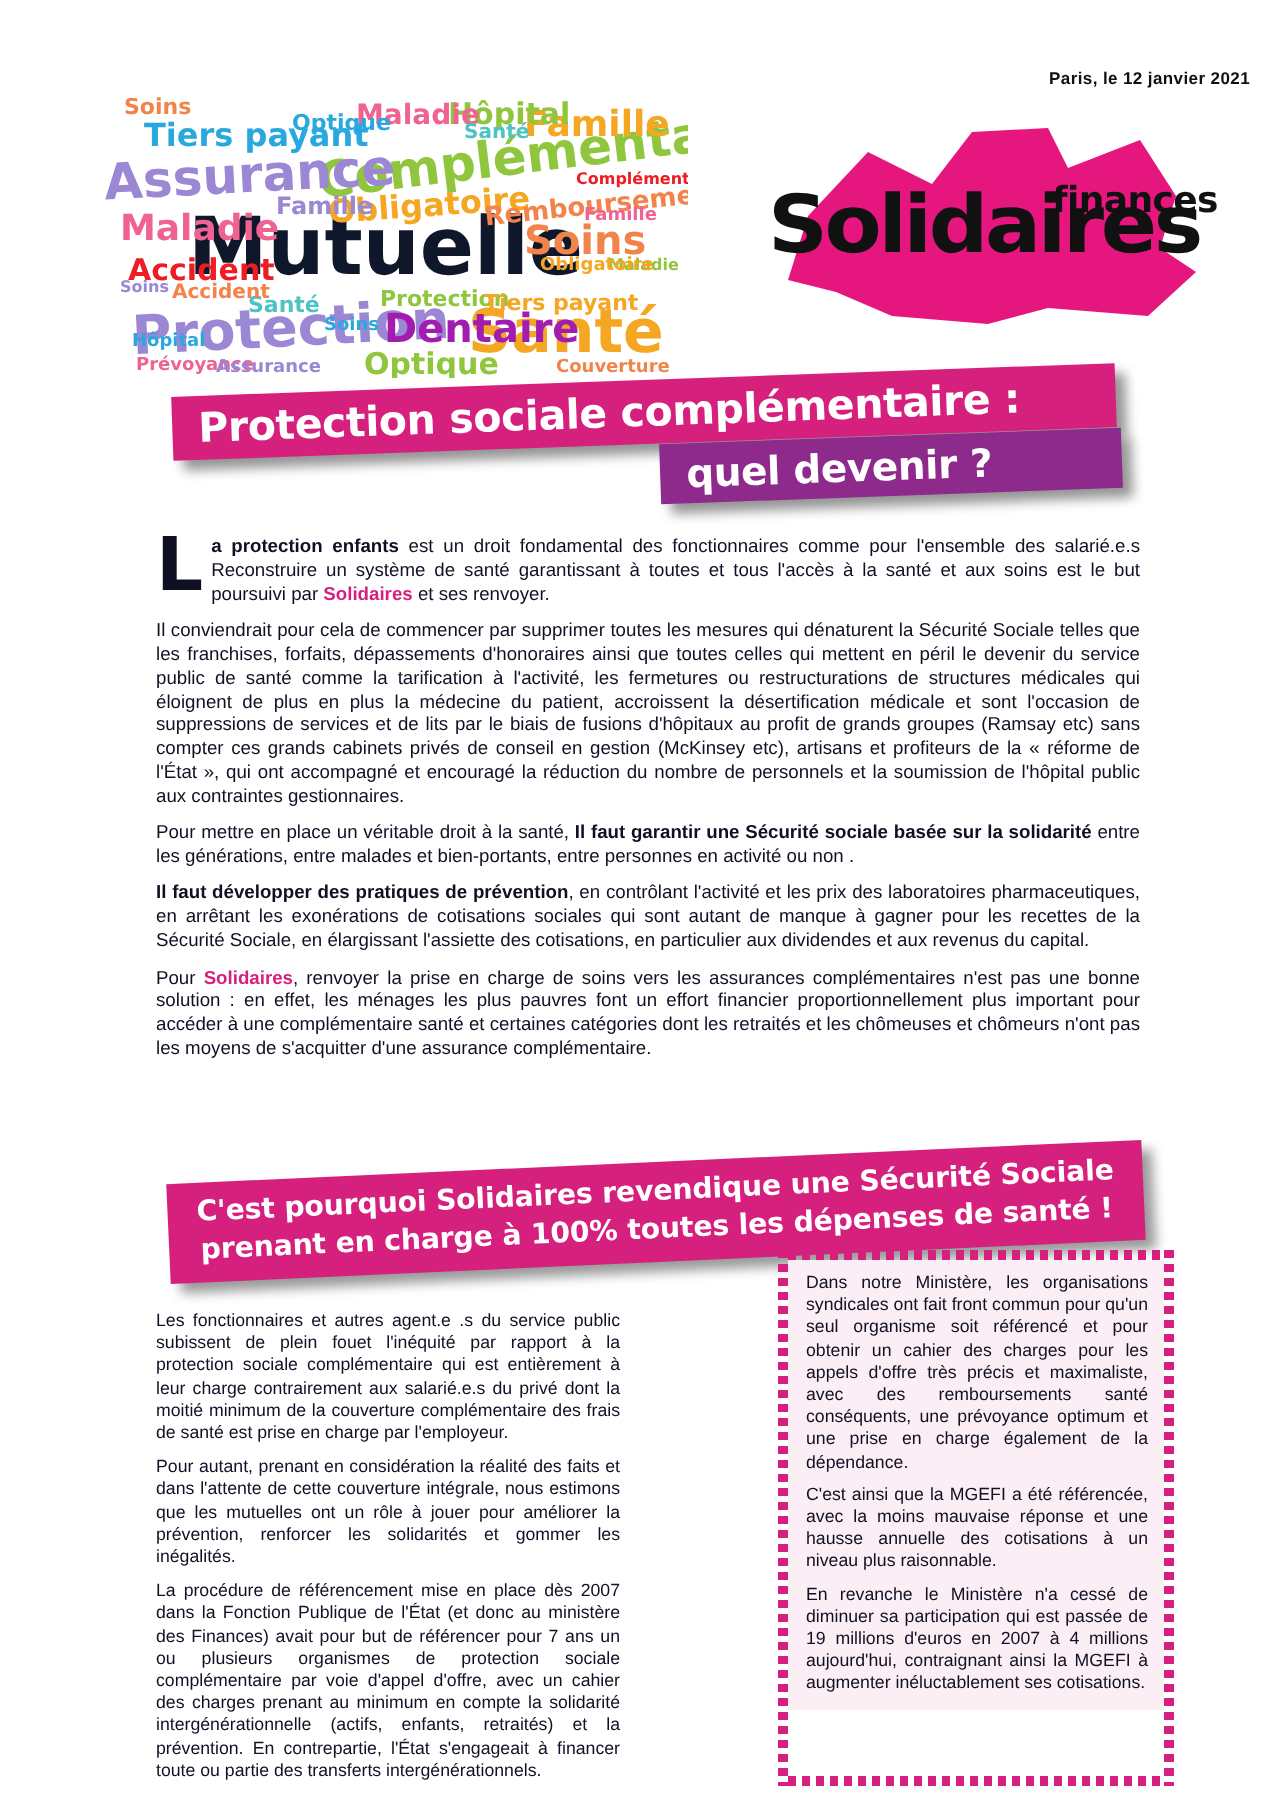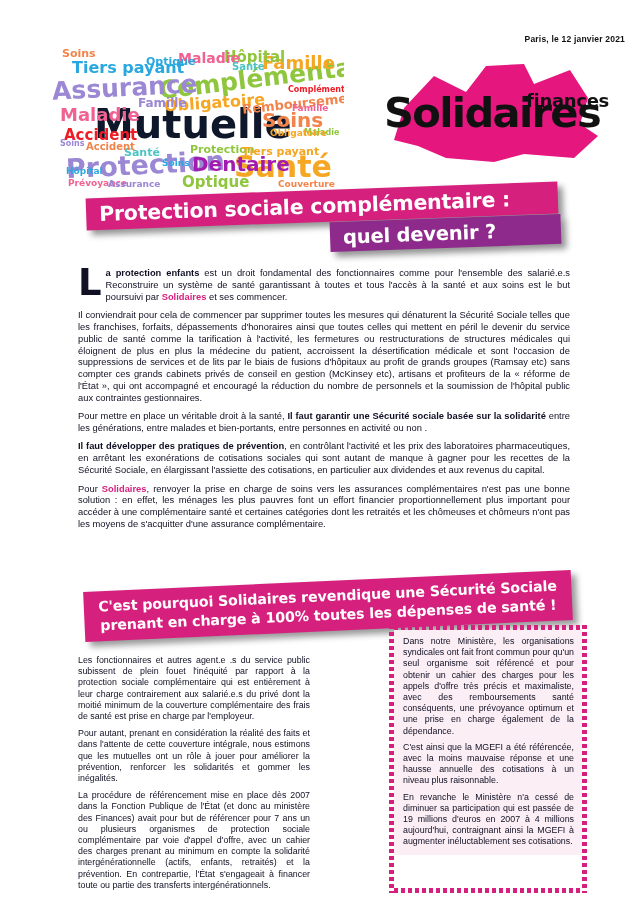--- a/index.html
+++ b/index.html
@@ -192,21 +192,21 @@
       <div class="logo-sol">Solidaires</div>
     </div>
   </div>
 
   <div class="banner-wrap">
     <div class="banner banner-1">Protection sociale complémentaire :</div>
     <div class="banner banner-2">quel devenir ?</div>
   </div>
 
   <div class="body">
-    <p><span class="dropcap">L</span><b>a protection enfants</b><span> est un droit fondamental des fonctionnaires comme pour l'ensemble  des  salarié.e.s Reconstruire un système de santé garantissant à toutes et tous l'accès à la santé et aux soins est le but poursuivi par </span><span class="sol">Solidaires</span><span> et ses commencer.</span></p>
+    <p><span class="dropcap">L</span><b>a protection enfants</b><span> est un droit fondamental des fonctionnaires comme pour l'ensemble  des  salarié.e.s Reconstruire un système de santé garantissant à toutes et tous l'accès à la santé et aux soins est le but poursuivi par </span><span class="sol">Solidaires</span><span> et ses renvoyer.</span></p>
 
     <p>Il conviendrait pour cela de commencer par supprimer toutes les mesures qui dénaturent la Sécurité Sociale telles que les franchises, forfaits, dépassements d'honoraires ainsi que toutes celles qui mettent en péril le devenir du service public de santé comme la tarification à l'activité, les fermetures ou restructurations de structures médicales qui éloignent de plus en plus la médecine du patient, accroissent la désertification médicale et sont l'occasion de suppressions de services et de lits par le biais de fusions d'hôpitaux au profit de grands groupes (Ramsay etc) sans compter ces grands cabinets privés de conseil en gestion (McKinsey etc), artisans et  profiteurs de la « réforme de l'État »,  qui ont accompagné et encouragé la réduction du nombre de personnels et la soumission de l'hôpital public aux contraintes gestionnaires.</p>
 
     <p><span>Pour mettre en place un véritable droit à la santé, </span><b>Il faut garantir une Sécurité sociale basée sur la solidarité</b><span> entre les générations, entre malades et bien-portants, entre personnes en activité ou non .</span></p>
 
     <p><b>Il faut développer des pratiques de prévention</b><span>, en contrôlant l'activité et les prix des laboratoires pharmaceutiques, en arrêtant les exonérations de cotisations sociales qui sont autant de manque à gagner pour les recettes de la Sécurité Sociale, en élargissant l'assiette des cotisations, en particulier aux dividendes et aux revenus du capital.</span></p>
 
     <p><span>Pour </span><span class="sol">Solidaires</span><span>, renvoyer la prise en charge de soins vers les assurances complémentaires n'est pas une bonne solution : en effet, les ménages les plus pauvres font un effort financier proportionnellement plus important pour accéder à une complémentaire santé et certaines catégories dont les retraités et les chômeuses et chômeurs  n'ont pas les moyens de s'acquitter d'une assurance complémentaire.</span></p>
   </div>
 

